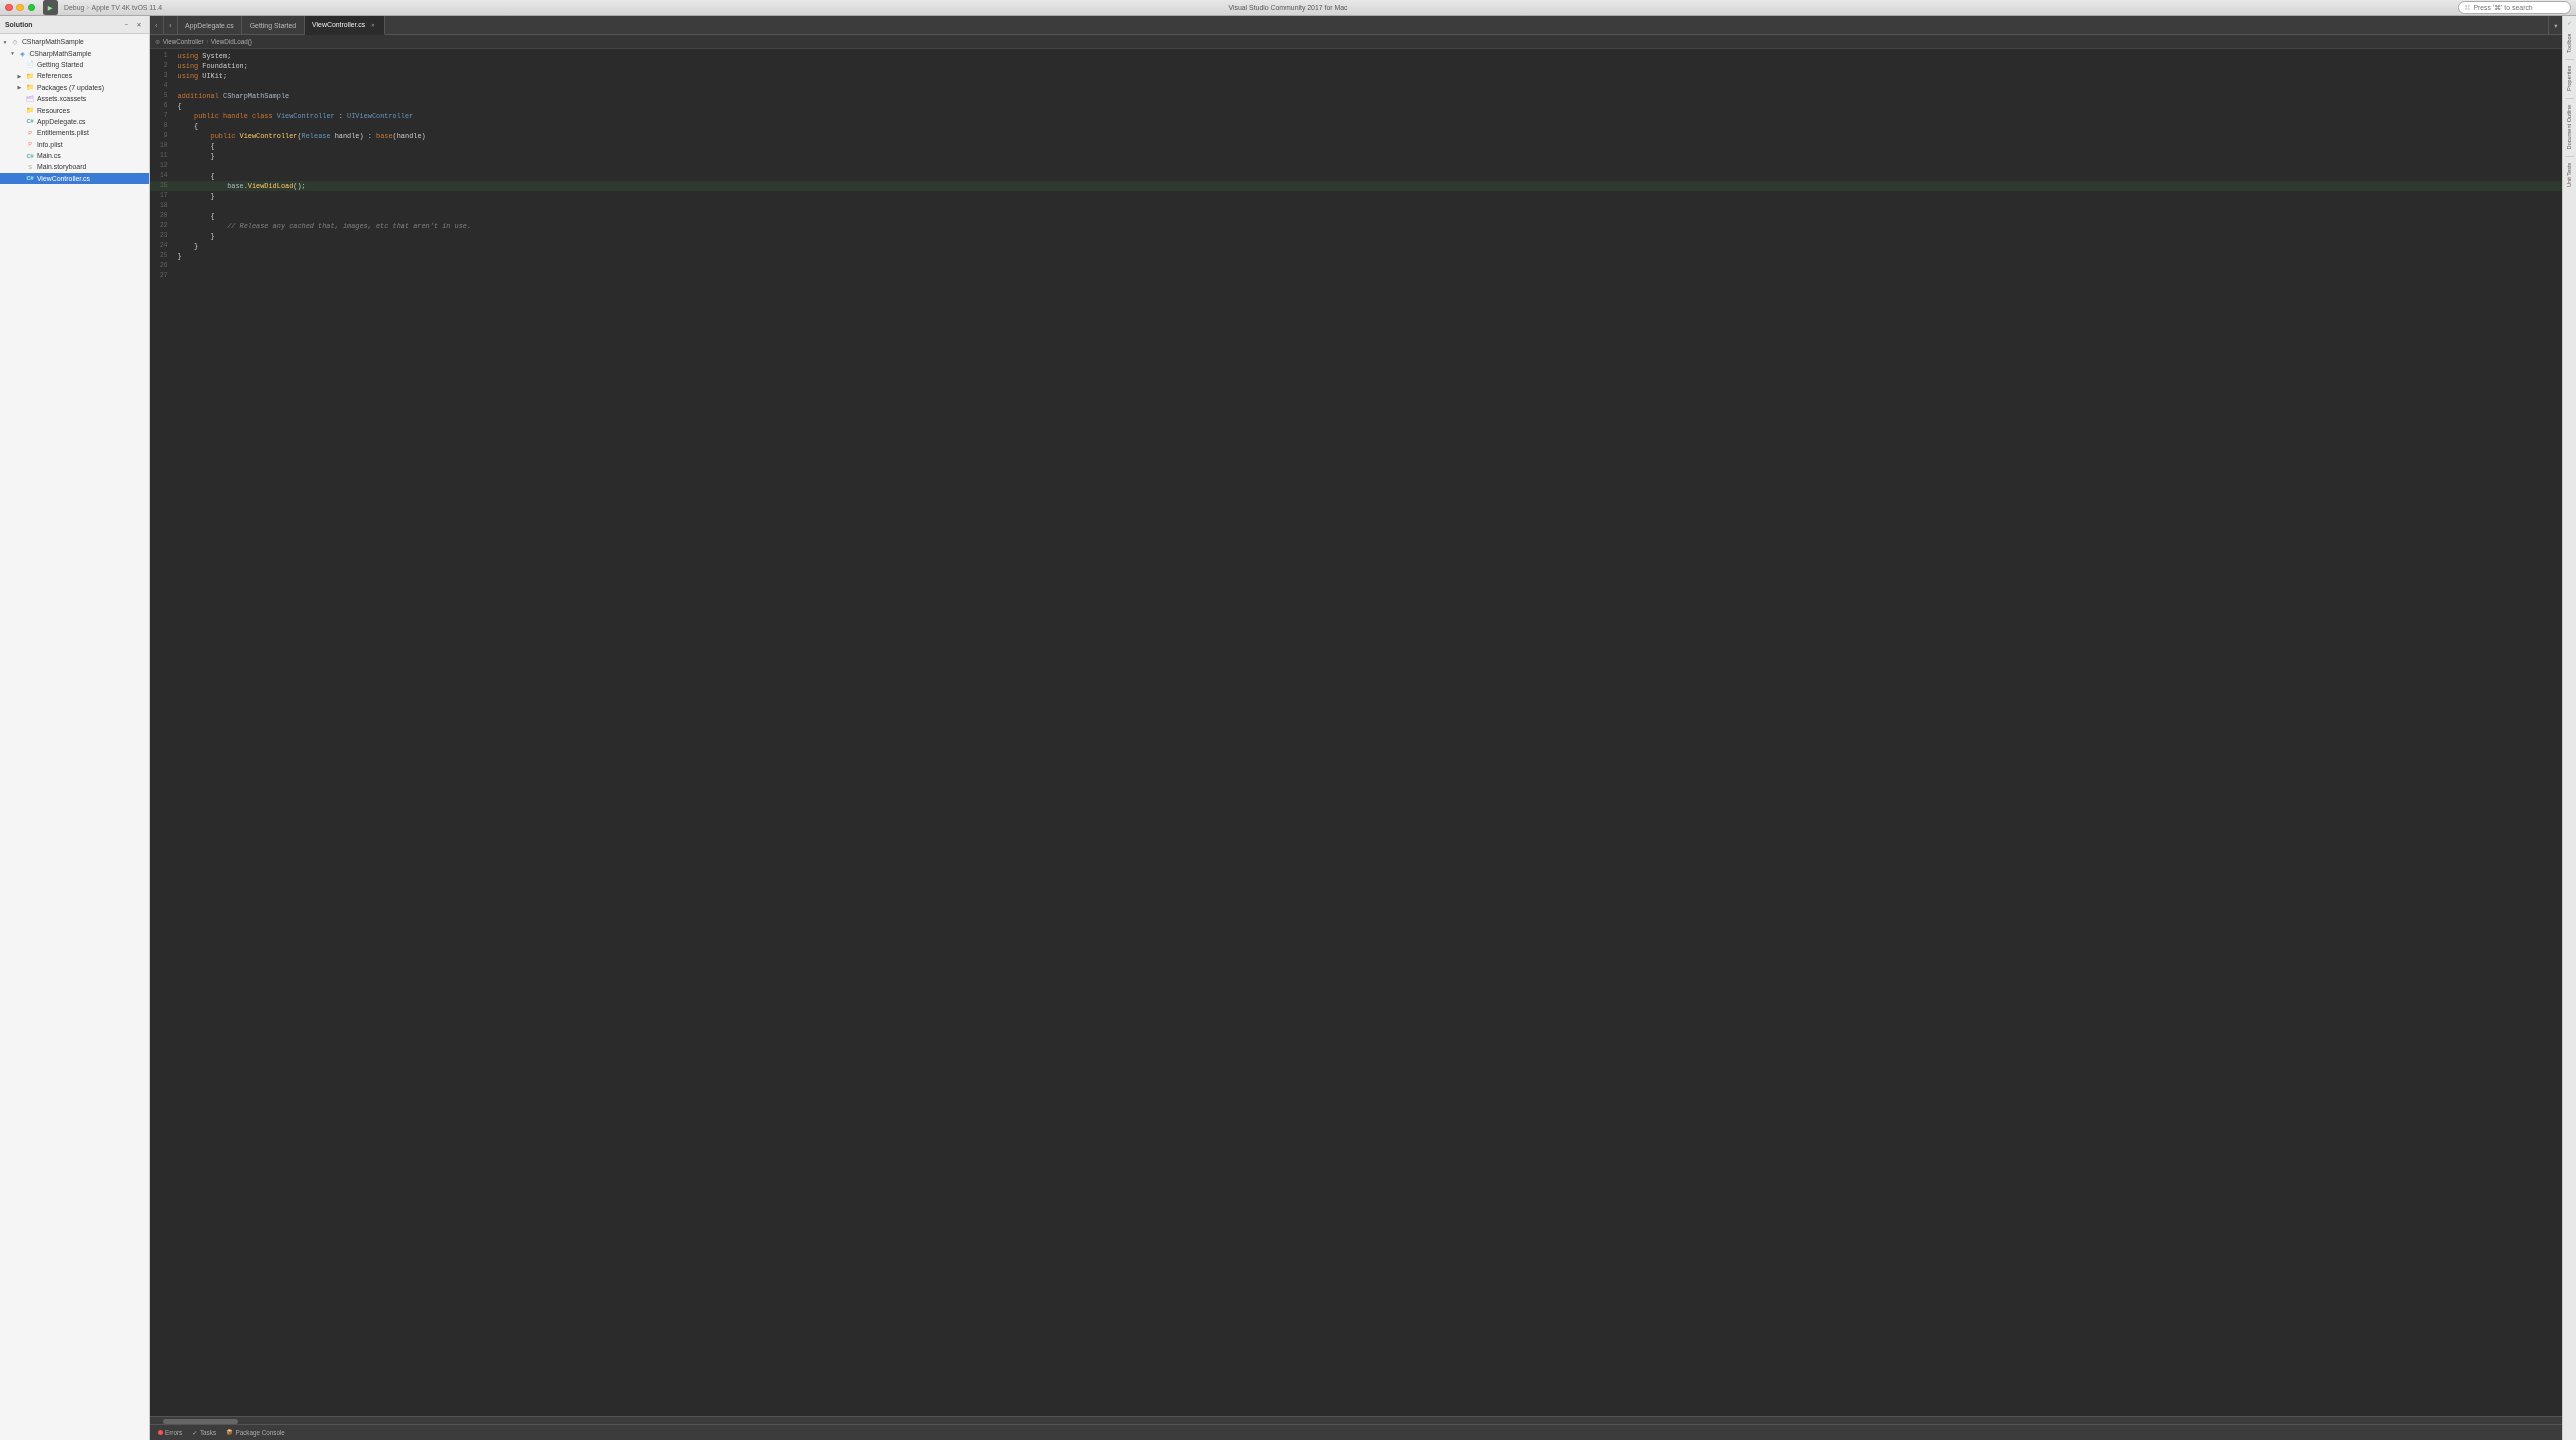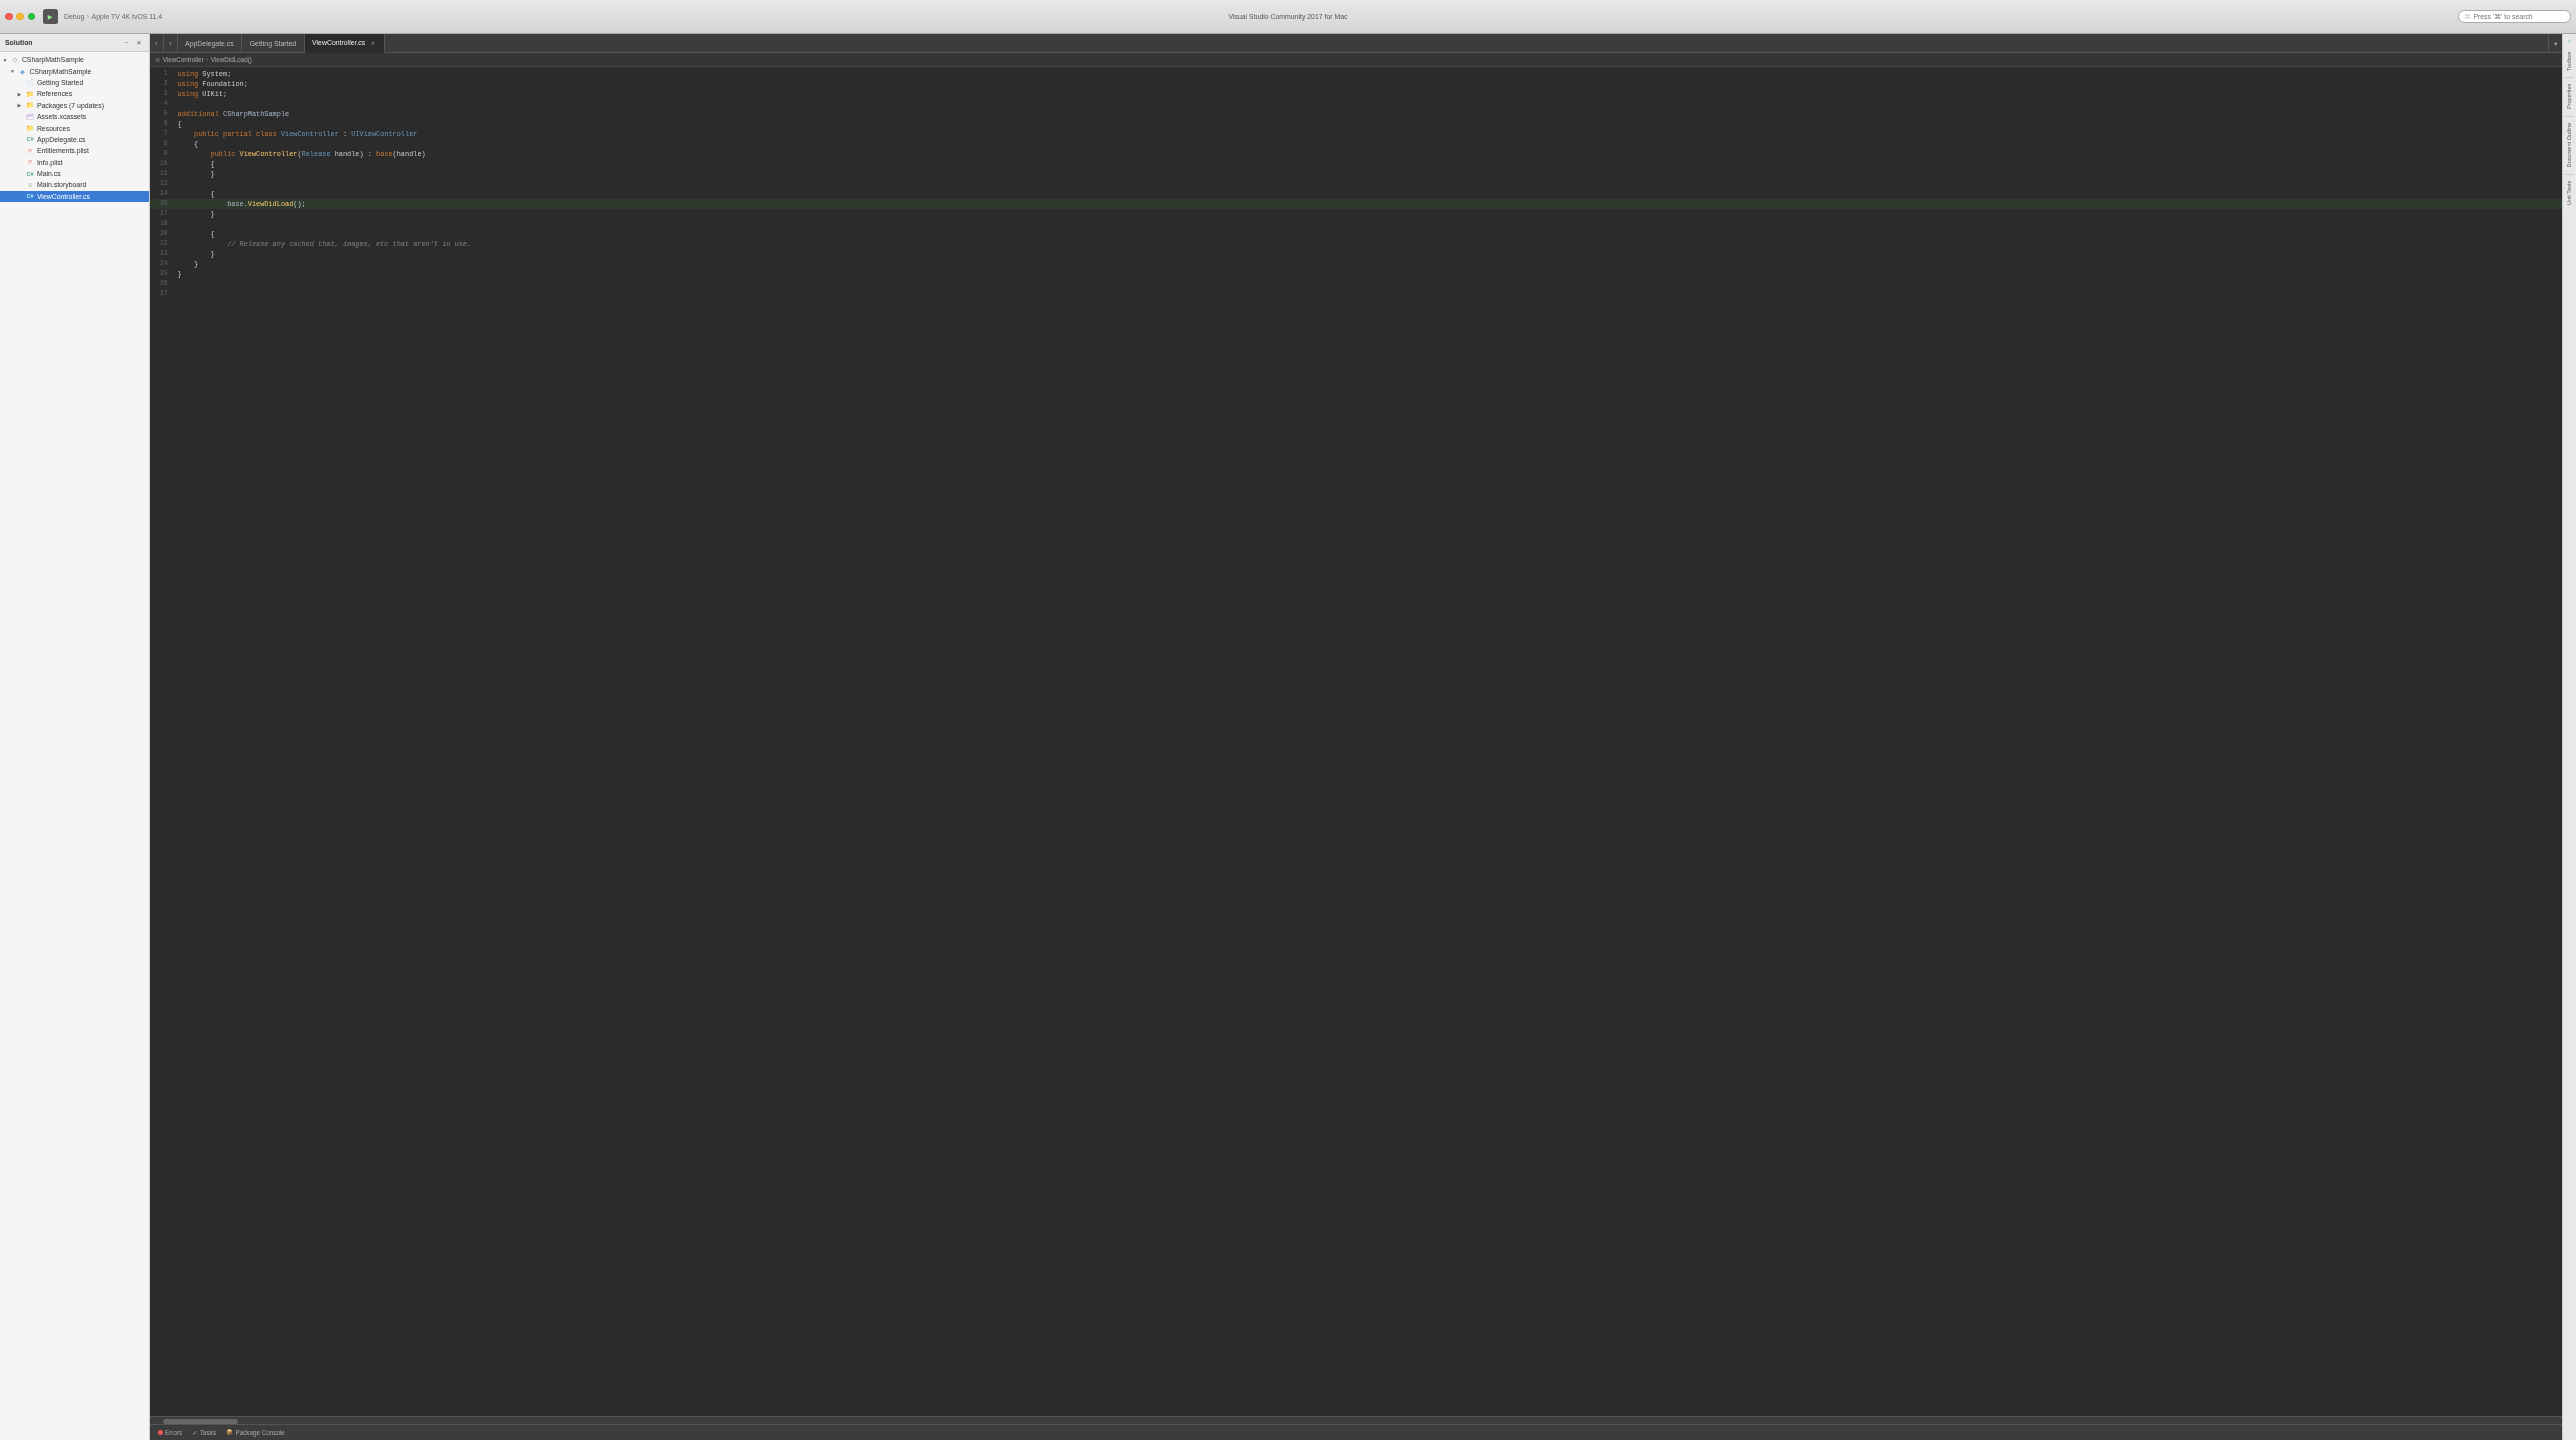--- a/index.html
+++ b/index.html
@@ -9,21 +9,21 @@
       background: #2b2b2b;
       color: #ccc;
       height: 100vh;
       display: flex;
       flex-direction: column;
       overflow: hidden;
     }
 
     
     .titlebar {
-      height: 34px;
+      height: 16px;
       background: linear-gradient(180deg, #e8e8e8 0%, #d4d4d4 100%);
       display: flex;
       align-items: center;
       padding: 0 5px;
       gap: 3.8px;
       flex-shrink: 0;
       border-bottom: 0.6px solid #aaa;
       position: relative;
     }
     .window-controls {
@@ -541,21 +541,21 @@
       <div class="code-line">
         <span class="line-num">5</span>
         <span class="line-content"><span class="kw">additional</span> <span class="ns">CSharpMathSample</span></span>
       </div>
       <div class="code-line">
         <span class="line-num">6</span>
         <span class="line-content">{</span>
       </div>
       <div class="code-line">
         <span class="line-num">7</span>
-        <span class="line-content">    <span class="kw">public</span> <span class="kw">partial</span> <span class="kw">class</span> <span class="type">ViewController</span> : <span class="type">UIViewController</span></span>
+        <span class="line-content">    <span class="kw">public</span> <span class="kw">handle</span> <span class="kw">class</span> <span class="type">ViewController</span> : <span class="type">UIViewController</span></span>
       </div>
       <div class="code-line">
         <span class="line-num">8</span>
         <span class="line-content">    {</span>
       </div>
       <div class="code-line">
         <span class="line-num">9</span>
         <span class="line-content">        <span class="kw">public</span> <span class="method">ViewController</span>(<span class="type">Release</span> handle) : <span class="kw">base</span>(handle)</span>
       </div>
       <div class="code-line">

